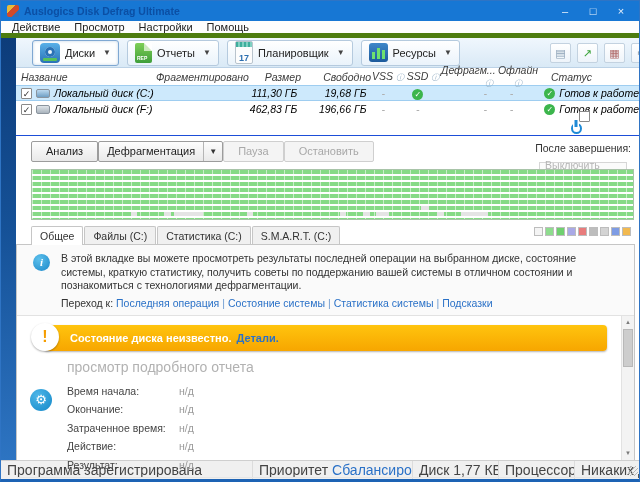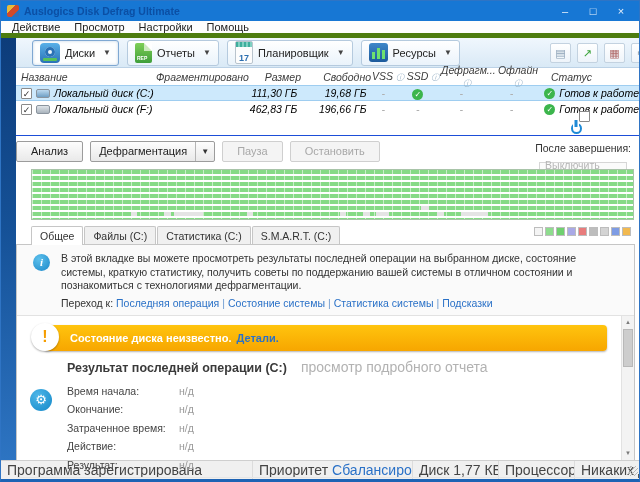--- a/index.html
+++ b/index.html
@@ -43,32 +43,32 @@
   
   .drivelist { height:68px; flex:0 0 auto; font-size:10.5px; border-bottom:1px solid #1d4ed8;font-style:italic; }
   .drow { display:flex; align-items:center; height:16px; }
   .dhead { color:#3c3c3c; height:17px; }
   .c-name { width:140px; display:flex; align-items:center; gap:4px; padding-left:5px; overflow:hidden; white-space:nowrap; }
   .c-frag { width:90px; }
   .c-size { width:55px; text-align:right; }
   .c-free { width:70px; text-align:right; }
   .c-vss { width:34px; text-align:center; }
   .c-ssd { width:36px; text-align:center; }
-  .c-def { width:52px; text-align:center; }
+  .c-def { width:52px; text-align:right; }
   .c-off { width:50px; text-align:center; }
   .c-stat { flex:1; padding-left:8px; display:flex; align-items:center; gap:4px; white-space:nowrap; }
   .ibadge { font-size:8px; color:#9ab2c6; }
   .drow.selected { background:#cde9fc; box-shadow:inset 0 1px 0 #9ecdf0, inset 0 -1px 0 #9ecdf0; }
   .cb { width:11px; height:11px; border:1px solid #8a8a8a; background:#fff; border-radius:1px; font-size:9px; line-height:10px; text-align:center; color:#2d2d2d; flex:0 0 auto; }
   .hdd { width:14px; height:9px; border:1px solid #8a949e; border-radius:2px; background:linear-gradient(180deg,#dfe5ea,#a9b3bc); flex:0 0 auto; }
   .okcirc { width:11px; height:11px; border-radius:50%; background:#3cb54c; color:#fff; font-size:8px; line-height:11px; text-align:center; flex:0 0 auto; }
   .dash { color:#b0b0b0; }
 
   
-  .actions { height:31px; flex:0 0 auto; display:flex; align-items:center; gap:7px; position:relative; }
+  .actions { height:31px; flex:0 0 auto; display:flex; align-items:center; padding-left:15px; gap:0; position:relative; }
   .abtn { height:21px; font-size:11px; color:#222; border:1px solid #9c9c9c; border-radius:2px; background:linear-gradient(180deg,#fdfdfd,#e9e9e9); padding:0 14px; line-height:19px; }
   .abtn.split { display:flex; align-items:center; padding:0; }
   .abtn.split .lbl { padding:0 8px; }
   .abtn.split .arr { border-left:1px solid #b5b5b5; padding:0 5px; font-size:8px; color:#333; height:100%; line-height:19px; }
   .abtn.disabled { color:#a8a8a8; border-color:#cfcfcf; background:#f4f4f4; }
   .aright { margin-left:auto; display:flex; align-items:center; gap:8px; padding-right:8px; position:relative;flex-direction:column; }
   .power { width:11px; height:11px; border:2px solid #1e8ad6; border-radius:50%; position:relative; margin-right:14px; }
   .power::before { content:''; position:absolute; top:-5px; left:50%; transform:translateX(-50%); width:3px; height:7px; background:#1e8ad6; box-shadow:0 0 0 1.5px #fff; }
   .cb-after { position:absolute; left:44px; top:-12px; }
   .after-lbl { font-size:10.5px; color:#333; }
@@ -309,21 +309,20 @@
           <div class="scontent">
             <div class="alert">
               <span class="alertcirc">!</span>
               <span class="alerttext">Состояние диска неизвестно.</span>
               <a class="lnk" href="#">Детали.</a>
             </div>
 
             <div class="result">
               <span class="gearicon">⚙</span>
               <div class="rhead">
-                <span class="rtitle">Результат последней операции (C:)</span>
                 <span class="rsub">просмотр подробного отчета</span>
               </div>
               <div class="frow">
                   <span class="flabel">Время начала:</span>
                   <span class="fvalue">н/д</span>
                 </div>
               <div class="frow">
                   <span class="flabel">Окончание:</span>
                   <span class="fvalue">н/д</span>
                 </div>

